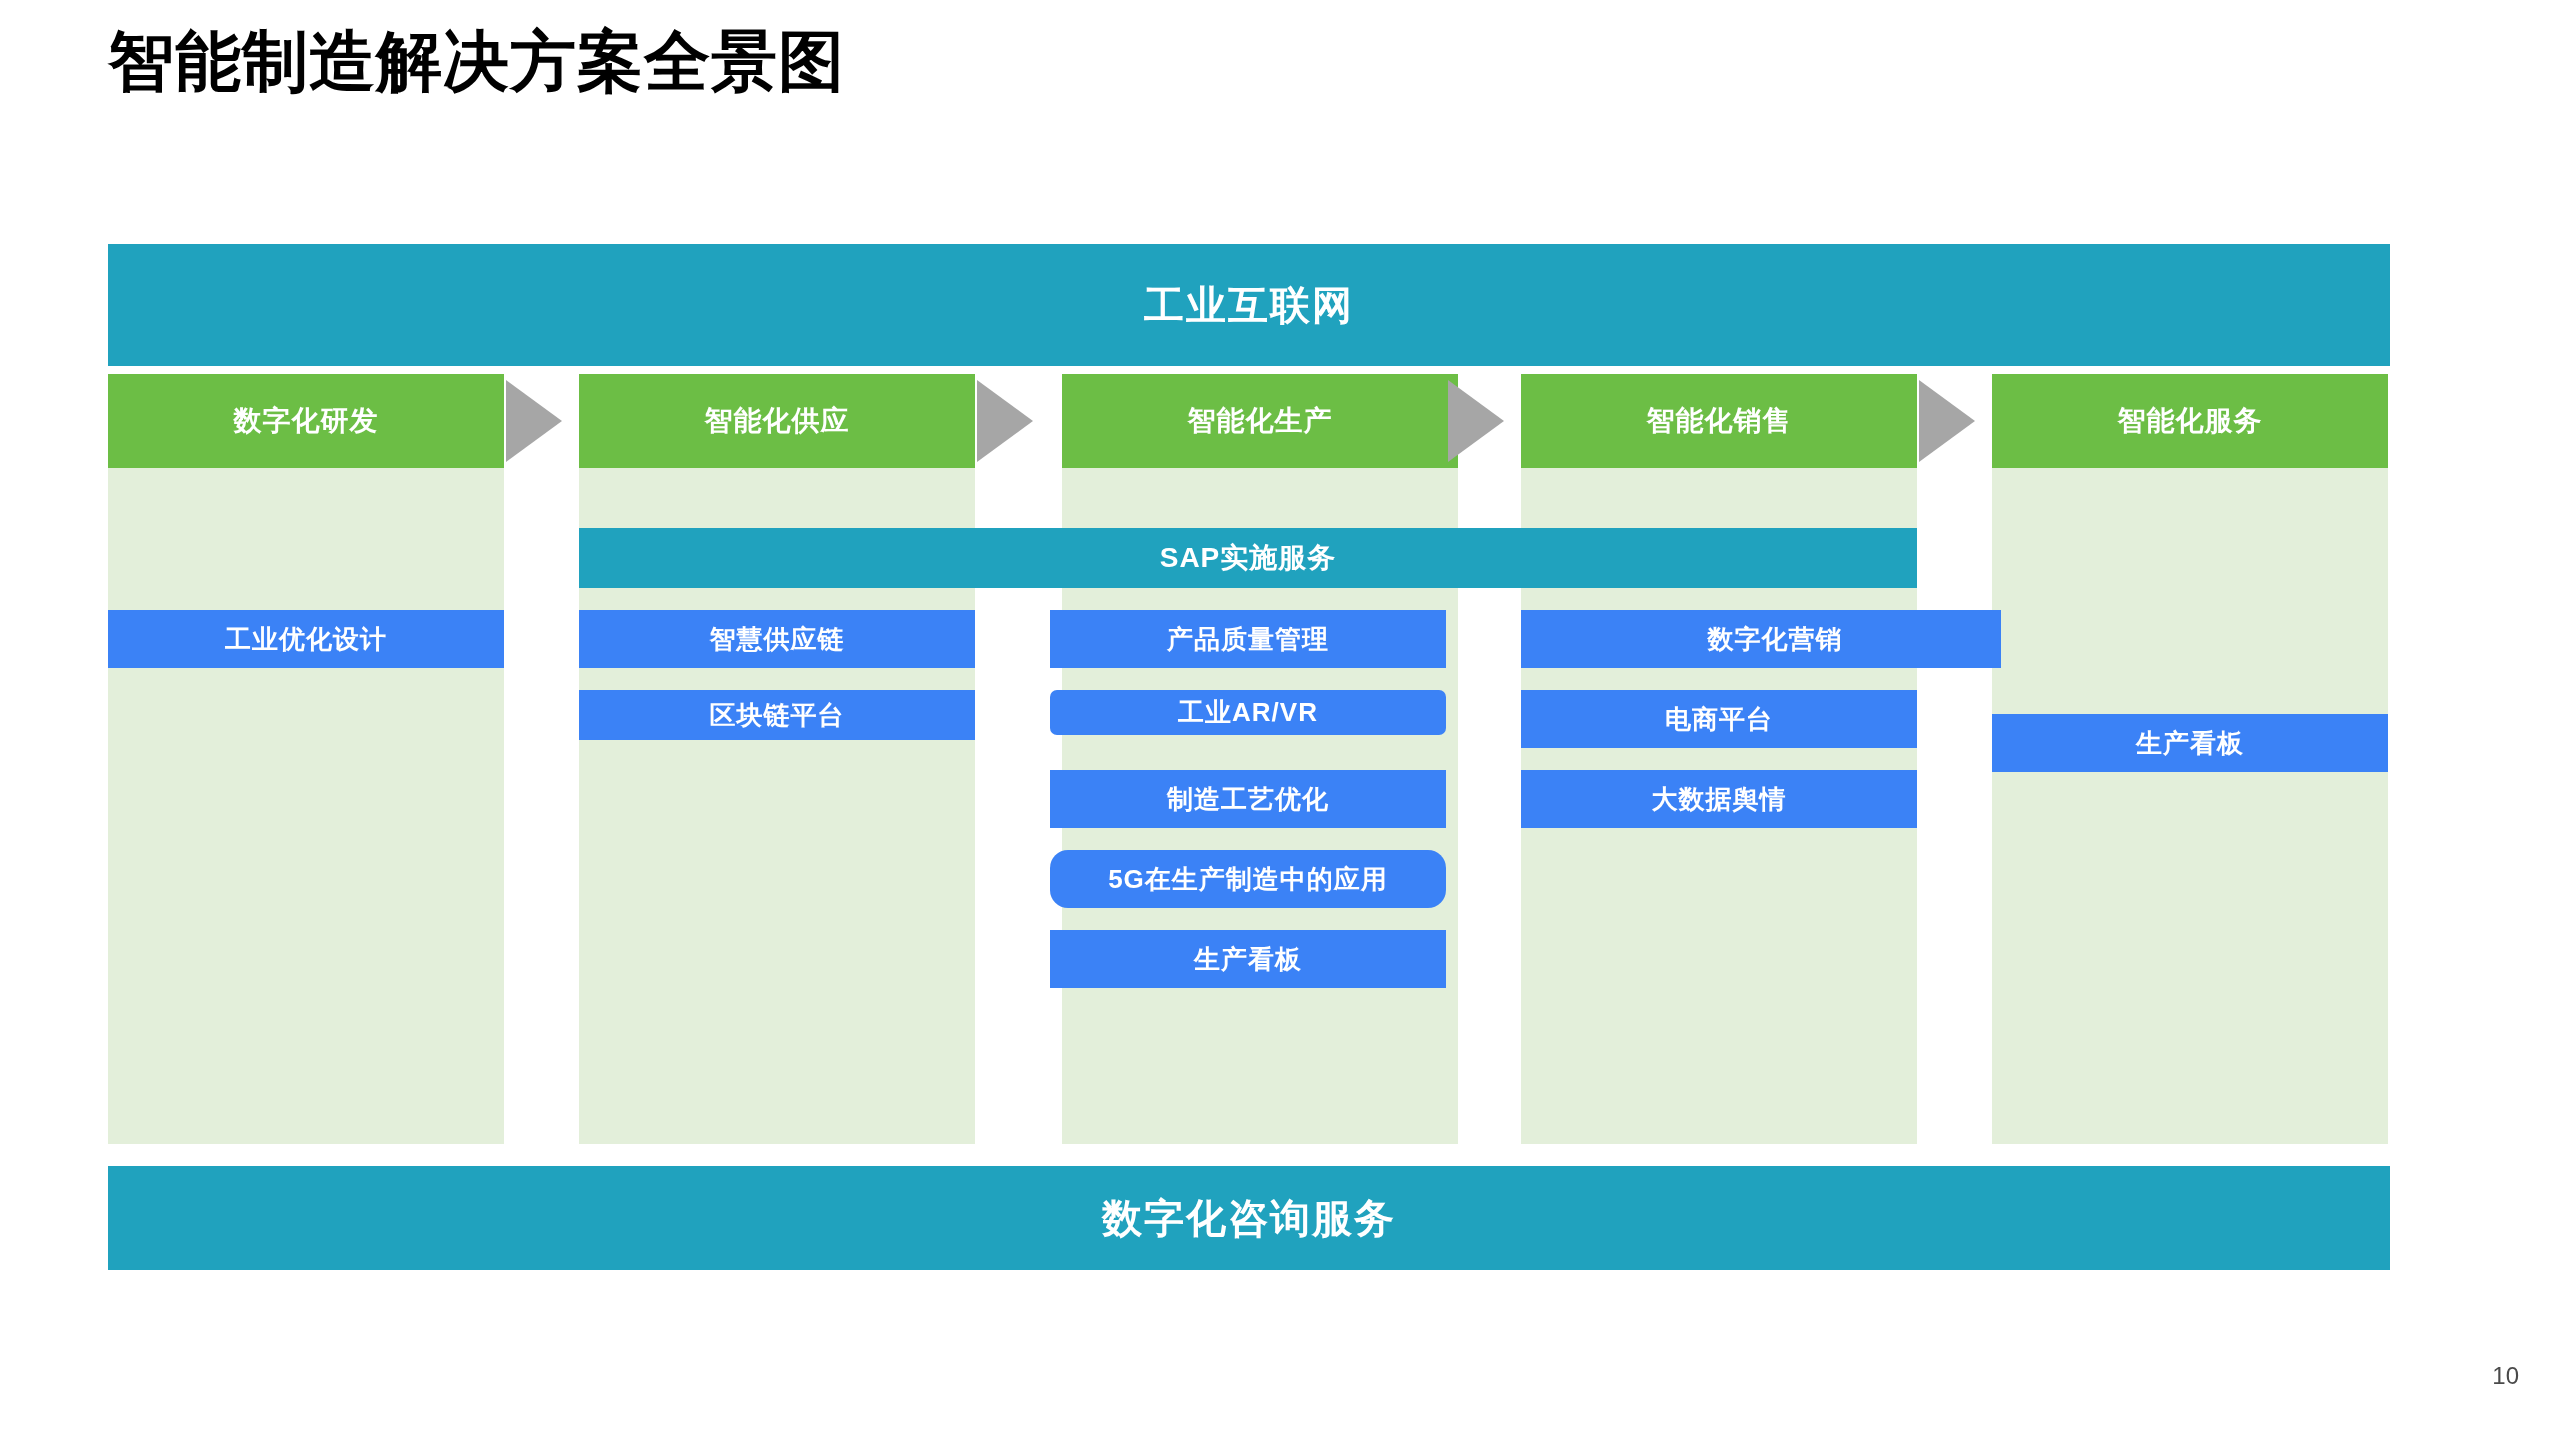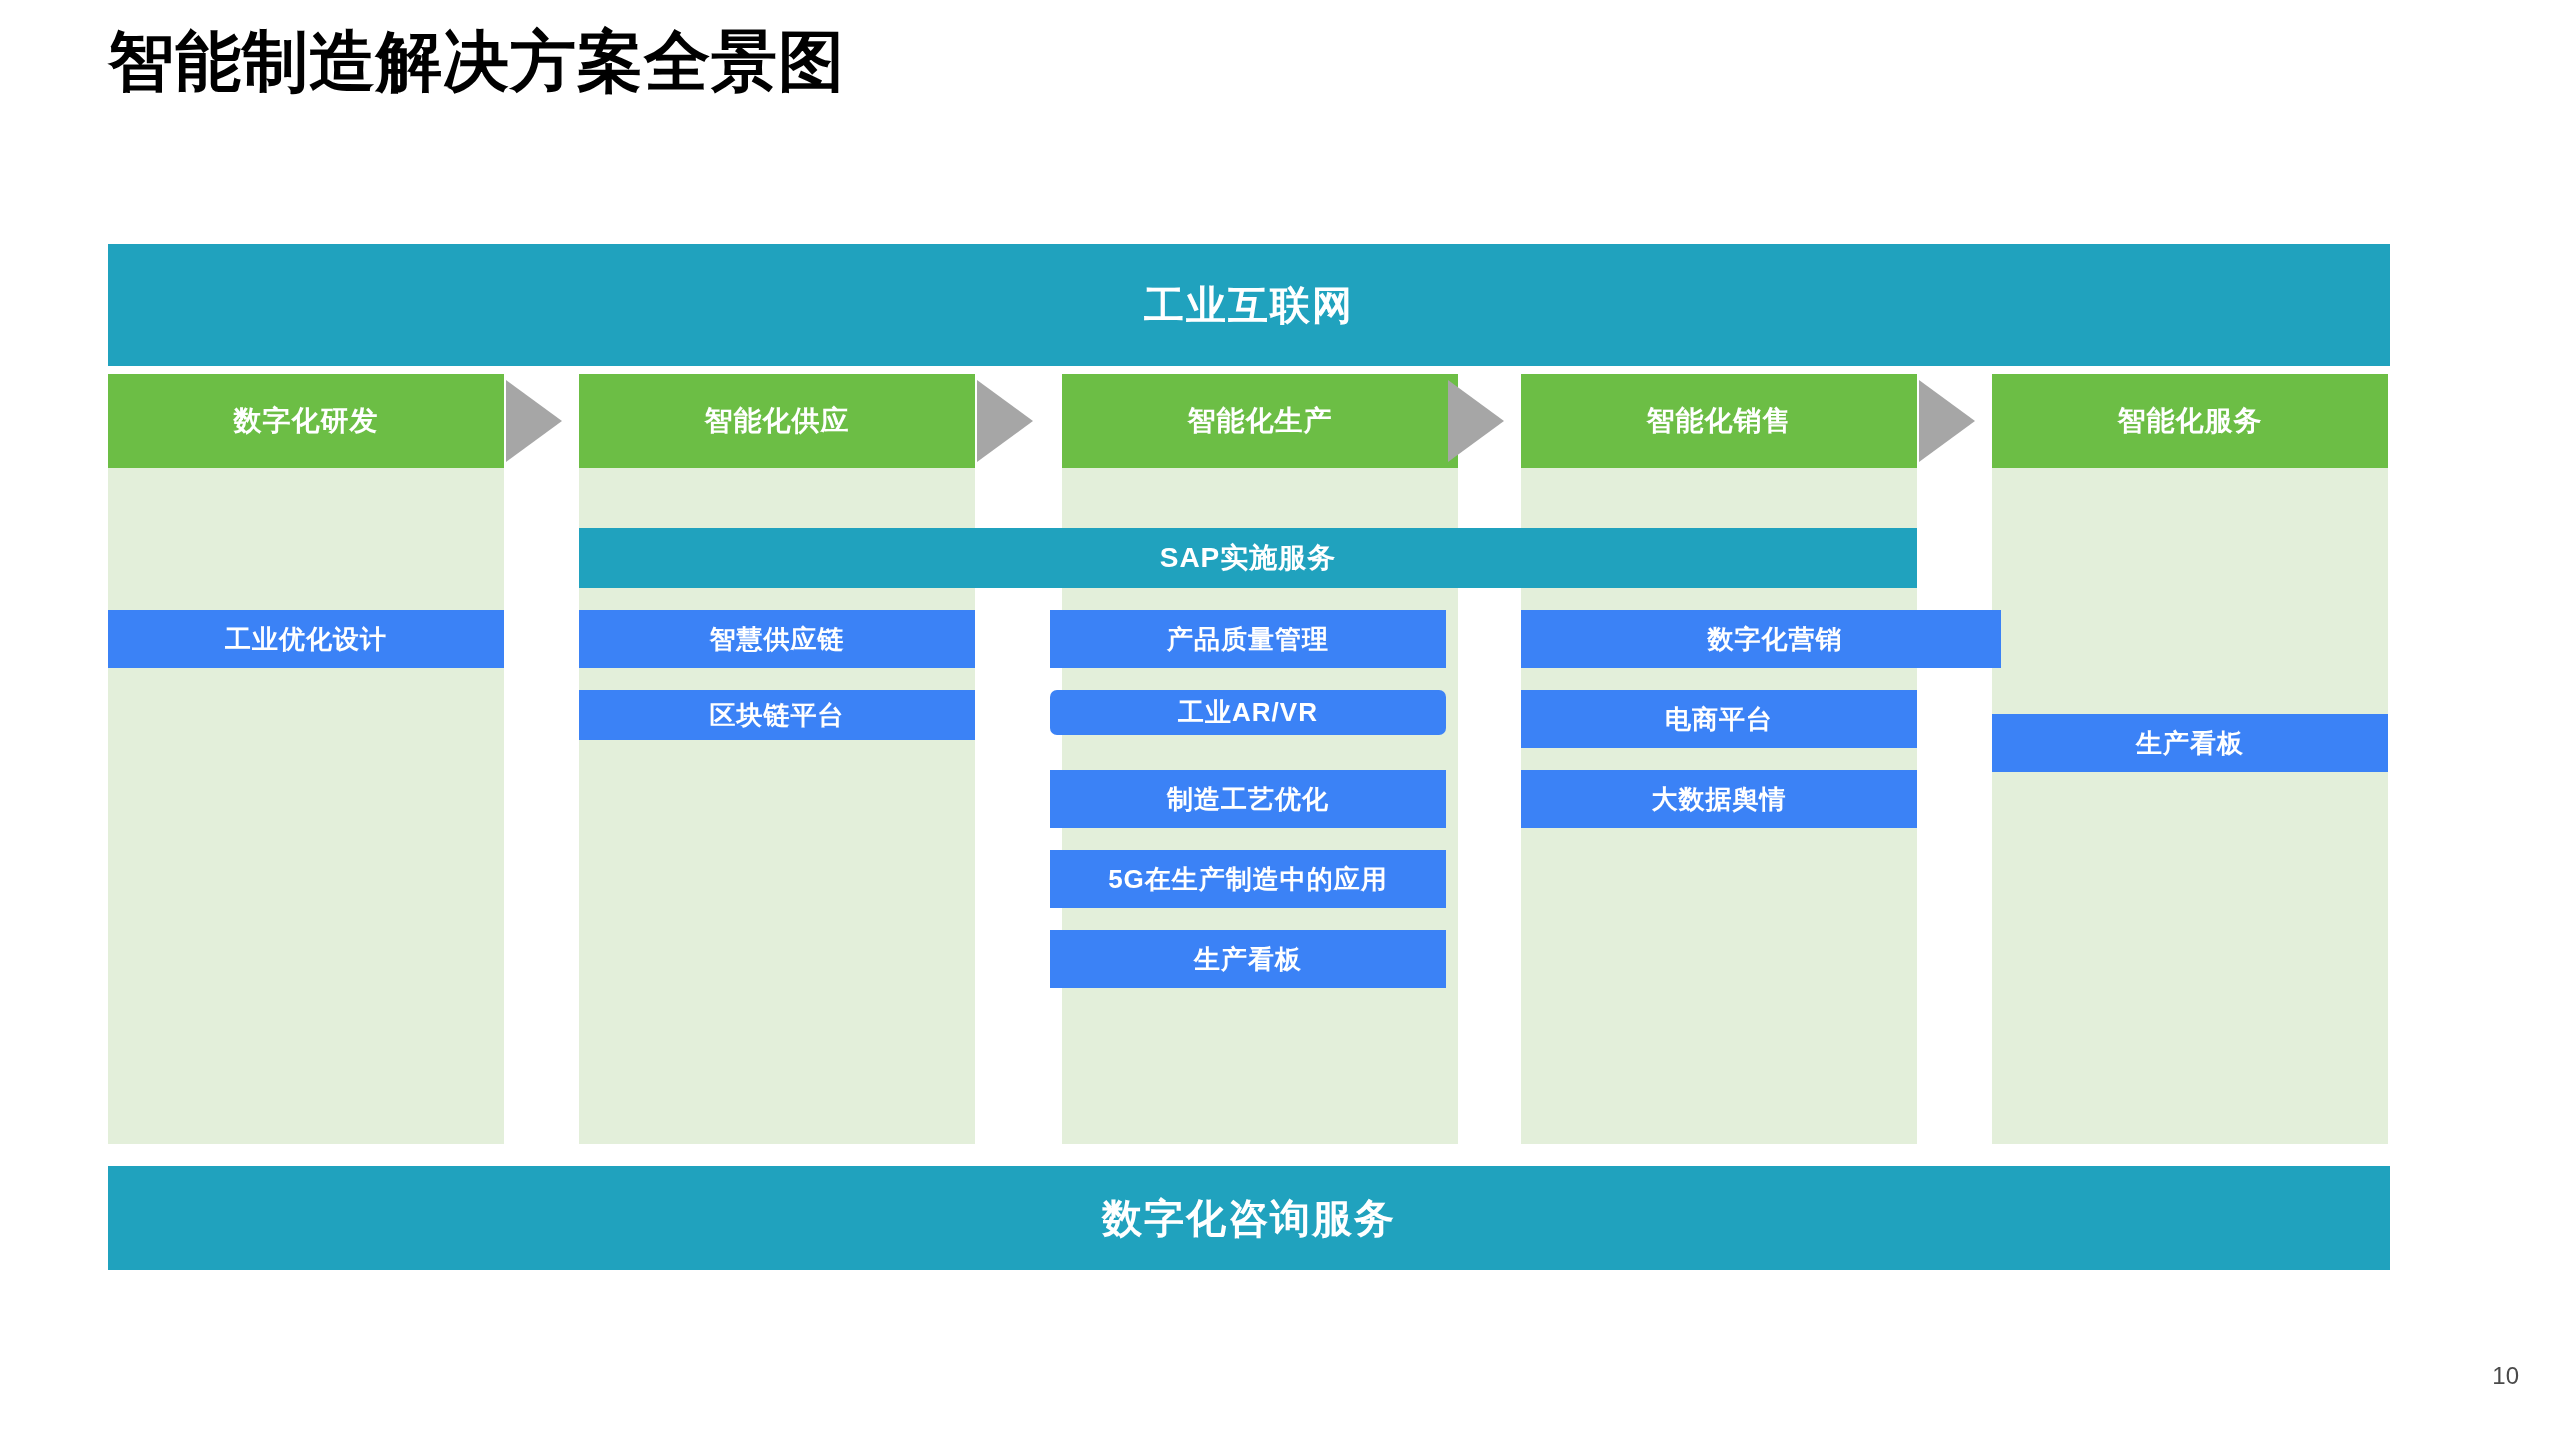--- a/index.html
+++ b/index.html
@@ -160,21 +160,21 @@
       </div>
       <div class="chip" style="left: 942px; top: 236px; width: 396px; height: 58px;">
         <span>产品质量管理</span>
       </div>
       <div class="chip" style="left: 942px; top: 316px; width: 396px; height: 45px; border-radius: 7px;">
         <span>工业AR/VR</span>
       </div>
       <div class="chip" style="left: 942px; top: 396px; width: 396px; height: 58px;">
         <span>制造工艺优化</span>
       </div>
-      <div class="chip" style="left: 942px; top: 476px; width: 396px; height: 58px;">
+      <div class="chip" style="left: 942px; top: 476px; width: 396px; height: 58px; border-radius: 18px;">
         <span>5G在生产制造中的应用</span>
       </div>
       <div class="chip" style="left: 942px; top: 556px; width: 396px; height: 58px;">
         <span>生产看板</span>
       </div>
       <div class="col" style="left: 1413px;">
         <div class="col-body"></div>
         <div class="col-head">
           <span>智能化销售</span>
         </div>

